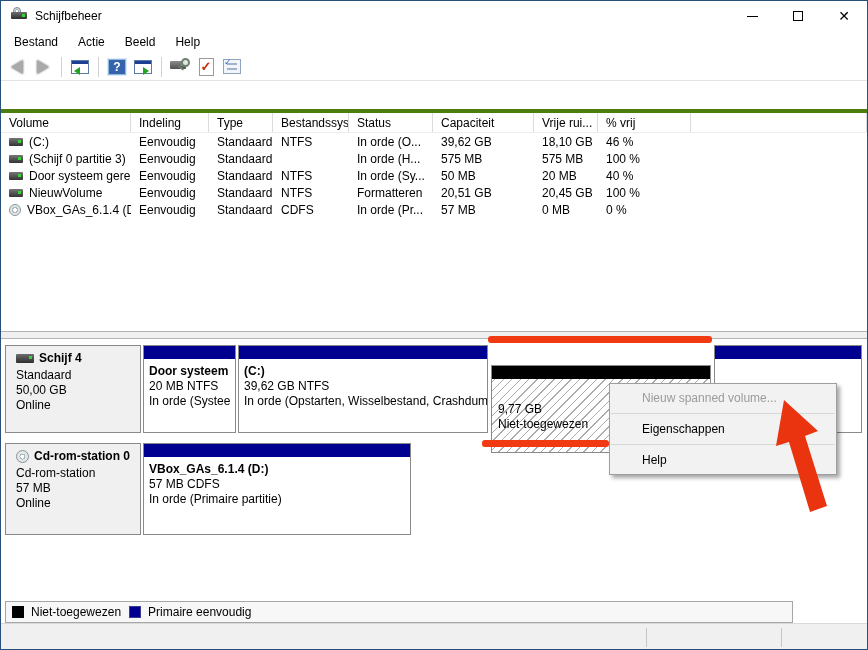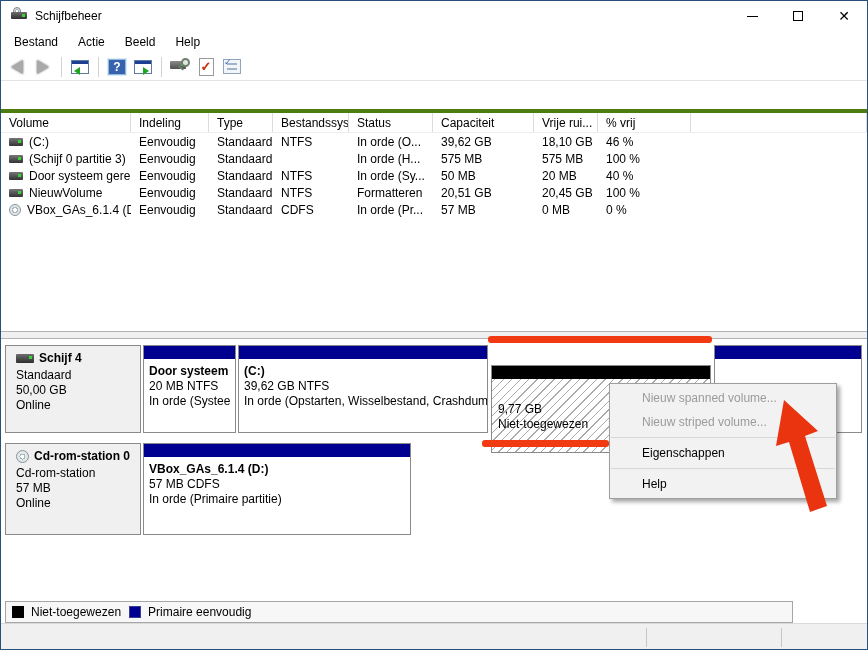--- a/index.html
+++ b/index.html
@@ -331,21 +331,20 @@
   <div class="statusbar">
     <span class="st-sep" style="left:645px;"></span>
     <span class="st-sep" style="left:780px;"></span>
   </div>
 
   <div class="red-bar red-bar-top"></div>
   <div class="red-bar red-bar-bottom"></div>
 
   <div class="ctxmenu">
     <div class="cmi dis">Nieuw spanned volume...</div>
-    <div class="cmi dis">Nieuw striped volume...</div>
     <div class="csep"></div>
     <div class="cmi">Eigenschappen</div>
     <div class="csep"></div>
     <div class="cmi">Help</div>
   </div>
 
   <svg class="arrow-svg" viewBox="0 0 868 650">
     <polygon points="783,399 817,430 804,435 826,505 809,511 788,441 775,445" fill="#e9340f"></polygon>
   </svg>
 

